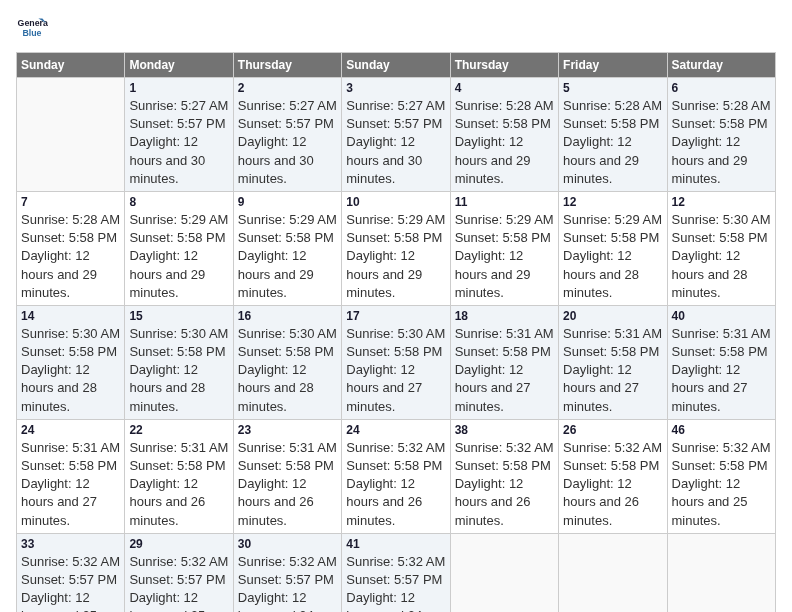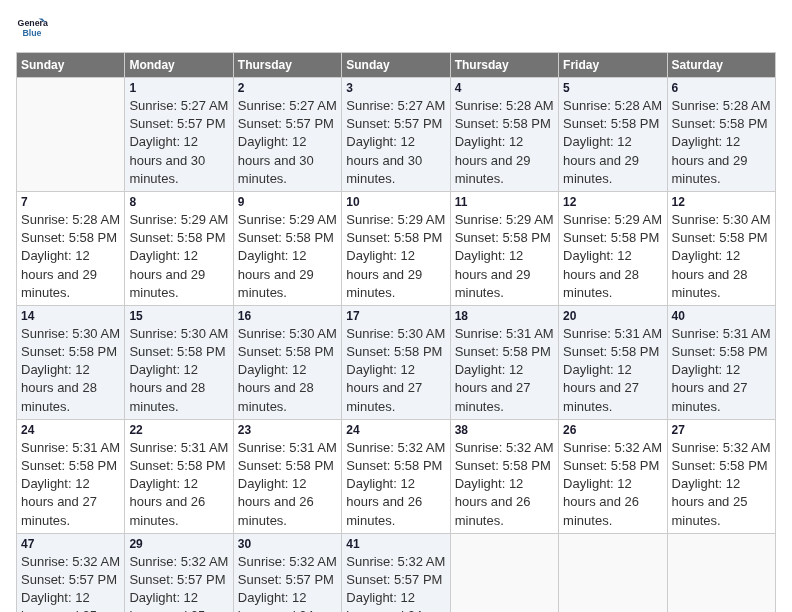--- a/index.html
+++ b/index.html
@@ -232,27 +232,27 @@
           </td>
           <td>
             <span class="day-num">38</span>
             <div class="day-info">Sunrise: 5:32 AM<br>Sunset: 5:58 PM<br>Daylight: 12 hours and 26 minutes.</div>
           </td>
           <td>
             <span class="day-num">26</span>
             <div class="day-info">Sunrise: 5:32 AM<br>Sunset: 5:58 PM<br>Daylight: 12 hours and 26 minutes.</div>
           </td>
           <td>
-            <span class="day-num">27</span>
+            <span class="day-num">46</span>
             <div class="day-info">Sunrise: 5:32 AM<br>Sunset: 5:58 PM<br>Daylight: 12 hours and 25 minutes.</div>
           </td>
         </tr>
         <tr class="row-shaded">
           <td>
-            <span class="day-num">47</span>
+            <span class="day-num">33</span>
             <div class="day-info">Sunrise: 5:32 AM<br>Sunset: 5:57 PM<br>Daylight: 12 hours and 25 minutes.</div>
           </td>
           <td>
             <span class="day-num">29</span>
             <div class="day-info">Sunrise: 5:32 AM<br>Sunset: 5:57 PM<br>Daylight: 12 hours and 25 minutes.</div>
           </td>
           <td>
             <span class="day-num">30</span>
             <div class="day-info">Sunrise: 5:32 AM<br>Sunset: 5:57 PM<br>Daylight: 12 hours and 24 minutes.</div>
           </td>

